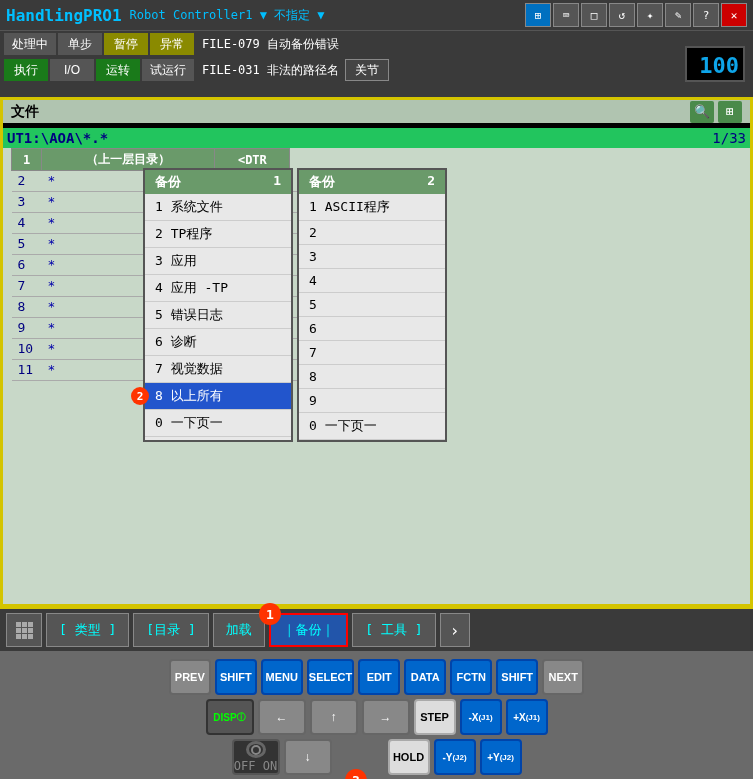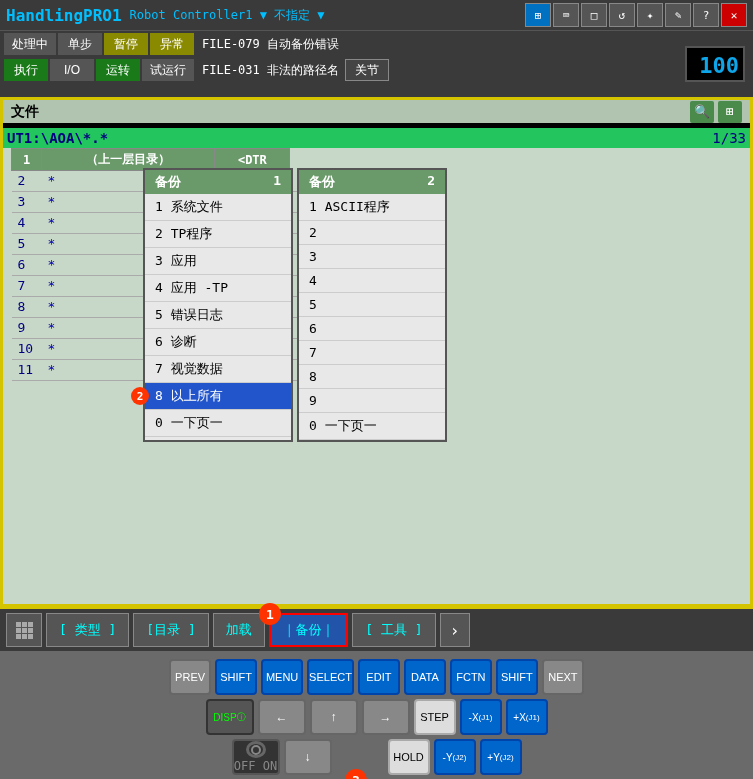--- a/index.html
+++ b/index.html
@@ -305,21 +305,21 @@
     }
 
     .kbd-btn {
       height: 36px;
       min-width: 48px;
       background: #0066cc;
       color: #fff;
       border: 2px solid #0044aa;
       border-radius: 4px;
       font-size: 12px;
-      font-weight: normal;
+      font-weight: bold;
       cursor: pointer;
       display: flex;
       align-items: center;
       justify-content: center;
       text-align: right;
     }
     .kbd-btn.gray {
       background: #888;
       border-color: #666;
     }

